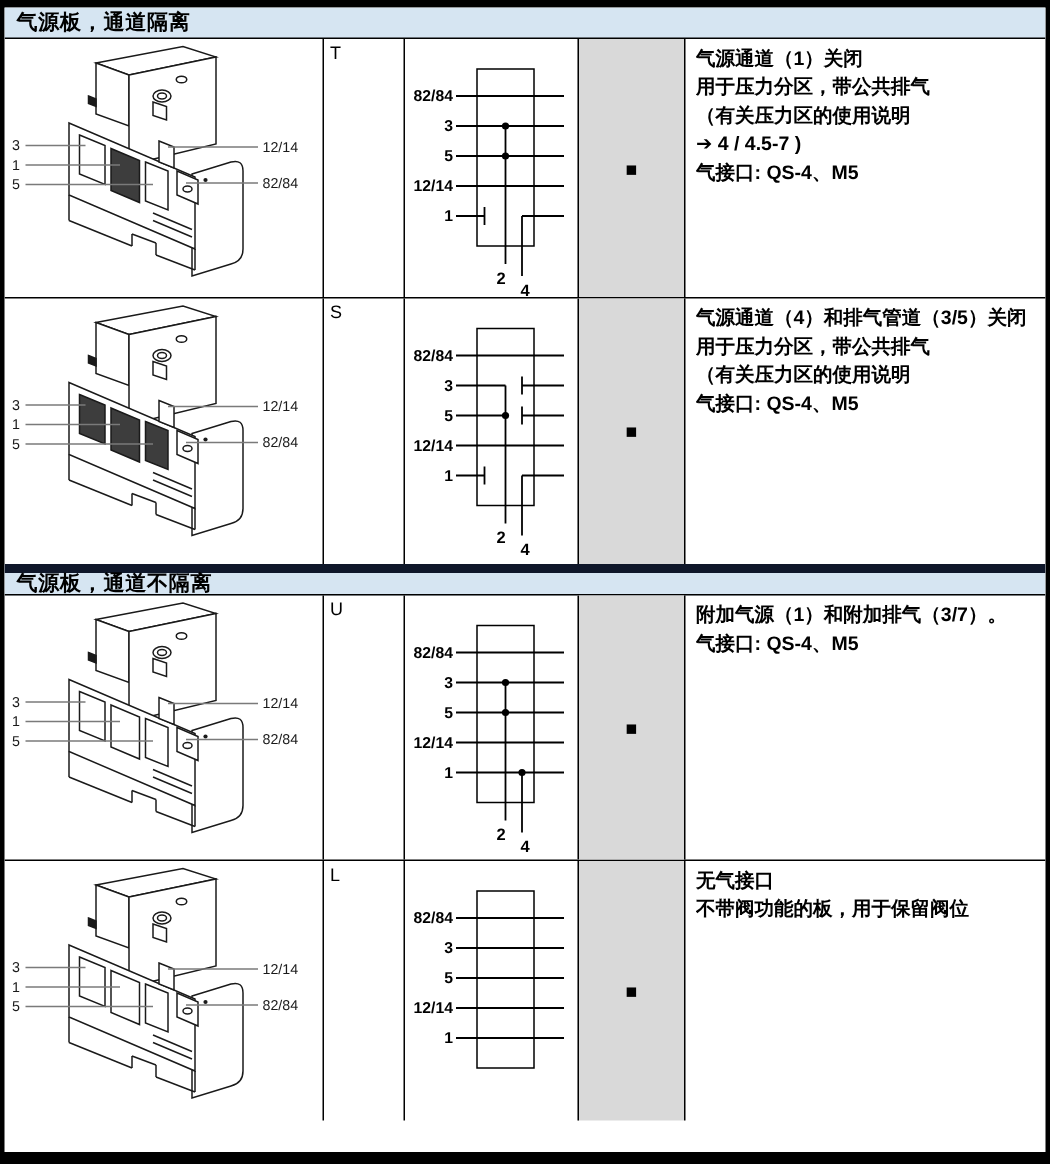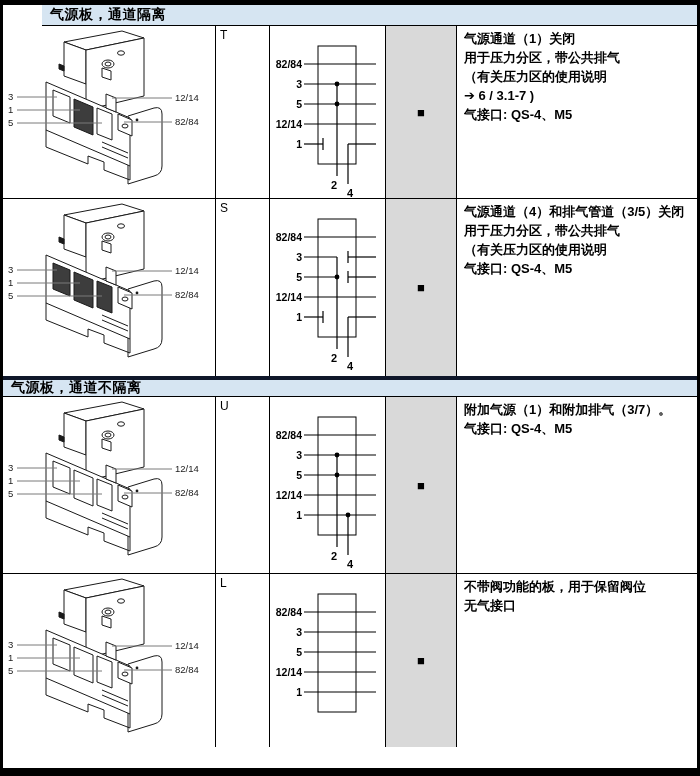--- a/index.html
+++ b/index.html
@@ -6,24 +6,24 @@
   *{box-sizing:border-box;}
   body{font-family:"Liberation Sans","DejaVu Sans",sans-serif;color:#000;}
   .sheet{
     width:700px;height:776px;
     border-top:5px solid #000;border-left:3px solid #000;
     border-right:3px solid #000;border-bottom:8px solid #000;
     background:#fff;overflow:hidden;
   }
   .section-bar{
     height:21px;background:var(--section-bg,#d6e5f2);
-    border-top:4px solid #0f172a;border-bottom:1px solid #000;
+    border-top:6px solid #0f172a;border-bottom:1px solid #000;
     display:flex;align-items:center;padding-left:8px;
   }
-  .section-bar:first-child{border-top:none;margin-left:39px;}
+  .section-bar:first-child{border-top:none;}
   .section-title{font-size:14px;font-weight:bold;letter-spacing:.5px;}
   .data-row{
     display:grid;grid-template-columns:212px 54px 116px 71px 1fr;
   }
   .data-row + .data-row{border-top:1px solid #000;}
   .row-t{height:172px;}
   .row-s{height:178px;}
   .row-u{height:176px;}
   .row-l{height:174px;}
   .cell{min-width:0;overflow:hidden;}
@@ -119,21 +119,21 @@
           <text x="79" y="163" text-anchor="middle" font-size="11" font-weight="bold" fill="#000000">4</text>
         </svg>
       </div>
     <div class="cell c-avail">
       <span class="avail-square">■</span>
     </div>
     <div class="cell c-desc">
       <div class="desc-line">气源通道（1）关闭</div>
       <div class="desc-line">用于压力分区，带公共排气</div>
       <div class="desc-line">（有关压力区的使用说明</div>
-      <div class="desc-line">➔ 6 / 3.1-7 )</div>
+      <div class="desc-line">➔ 4 / 4.5-7 )</div>
       <div class="desc-line">气接口: QS-4、M5</div>
     </div>
   </div>
 
   <div class="data-row row-s">
     <div class="cell c-draw">
         <svg viewBox="0 0 210 172" width="210" height="172">
           <polygon points="60,16 118,5 140,12 82,24" fill="#fff" stroke="#1a1a1a" stroke-width="1"></polygon>
           <polygon points="60,16 82,24 82,58 60,50" fill="#fff" stroke="#1a1a1a" stroke-width="1"></polygon>
           <polygon points="82,24 140,12 140,70 82,84" fill="#fff" stroke="#1a1a1a" stroke-width="1"></polygon>
@@ -342,18 +342,18 @@
           <text x="31" y="93.5" text-anchor="end" font-size="10.5" font-weight="bold" fill="#000000">12/14</text>
           <line x1="33" y1="90" x2="105" y2="90" stroke="#000000" stroke-width="1.2"></line>
           <text x="31" y="113.5" text-anchor="end" font-size="10.5" font-weight="bold" fill="#000000">1</text>
           <line x1="33" y1="110" x2="105" y2="110" stroke="#000000" stroke-width="1.2"></line>
         </svg>
       </div>
     <div class="cell c-avail">
       <span class="avail-square">■</span>
     </div>
     <div class="cell c-desc">
+      <div class="desc-line">无气接口</div>
       <div class="desc-line">不带阀功能的板，用于保留阀位</div>
-      <div class="desc-line">无气接口</div>
     </div>
   </div>
 
 </div>
 
 </body></html>

